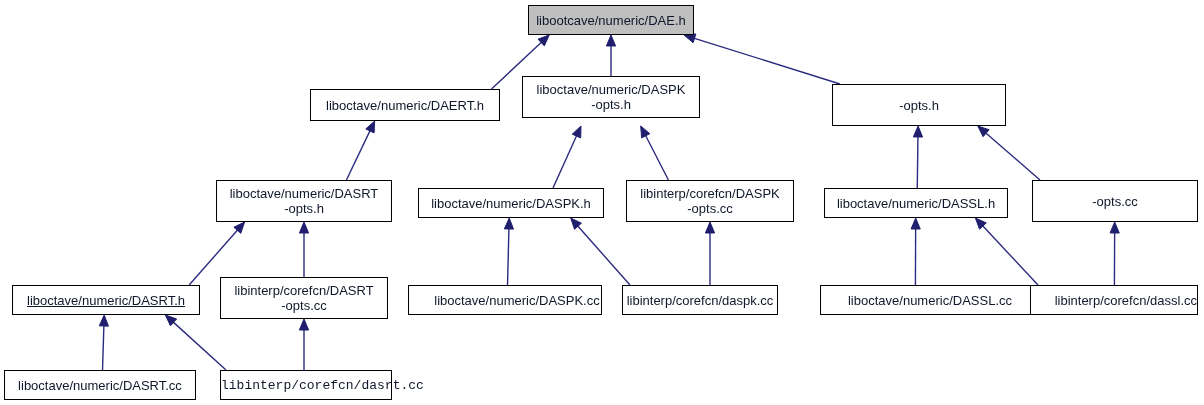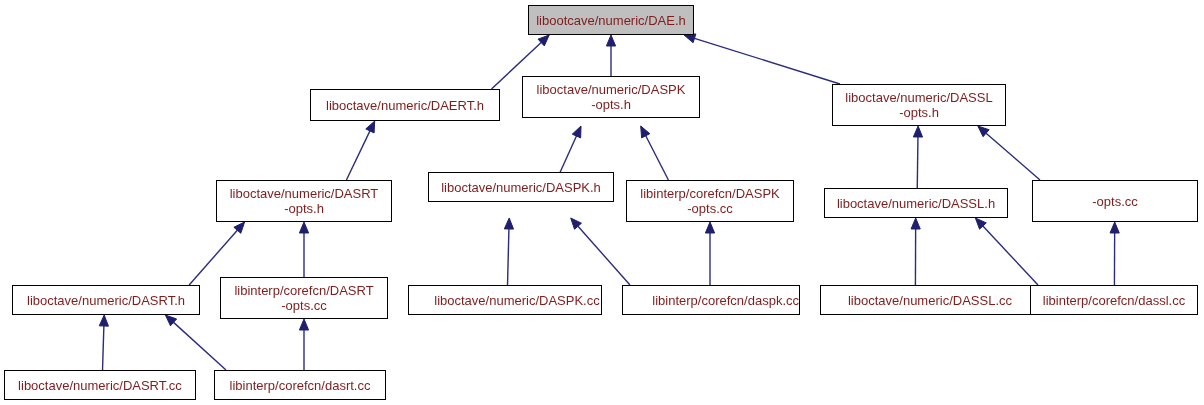--- a/index.html
+++ b/index.html
@@ -13,21 +13,21 @@
     height: 405px;
     background: #ffffff;
     font-family: "Liberation Sans", sans-serif;
     overflow: hidden;
   }
   .node {
     position: absolute;
     box-sizing: border-box;
     border: 1px solid #000000;
     background: #ffffff;
-    color: #7f1d1d;
+    color: #0f172a;
     font-size: 13px;
     line-height: 15px;
     text-align: center;
     display: flex;
     flex-direction: column;
     align-items: center;
     justify-content: center;
     white-space: pre;
     letter-spacing: 0px;
   }
@@ -137,28 +137,28 @@
       </g>
       <g>
         <line x1="1114.42" y1="285" x2="1114.6511115939572" y2="232.99989135963418"></line>
         <polygon points="1114.7,222 1119.2510661625315,233.02033560216117 1110.051157025383,232.97944711710718"></polygon>
       </g>
     </svg>
   <div id="node-layer">
       <div class="node root" style="left: 528px; top: 5px; width: 166px; height: 30px;"><span class="l1">libootcave/numeric/DAE.h</span></div>
       <div class="node" style="left: 310px; top: 89px; width: 190px; height: 32px;"><span class="l1">liboctave/numeric/DAERT.h</span></div>
       <div class="node" style="left: 522px; top: 76px; width: 178px; height: 42px;"><span class="l1">liboctave/numeric/DASPK</span><span class="l2">-opts.h</span></div>
-      <div class="node" style="left: 832px; top: 84px; width: 174px; height: 42px;"><span class="l1">liboctave/numeric/DASSL</span><span class="l2">-opts.h</span></div>
+      <div class="node" style="left: 832px; top: 84px; width: 174px; height: 42px;"><span class="l2">-opts.h</span></div>
       <div class="node" style="left: 216px; top: 180px; width: 176px; height: 42px;"><span class="l1">liboctave/numeric/DASRT</span><span class="l2">-opts.h</span></div>
-      <div class="node" style="left: 418px; top: 172px; width: 186px; height: 30px; margin-left: 10px;"><span class="l1">liboctave/numeric/DASPK.h</span></div>
+      <div class="node" style="left: 418px; top: 188px; width: 186px; height: 30px;"><span class="l1">liboctave/numeric/DASPK.h</span></div>
       <div class="node" style="left: 626px; top: 180px; width: 168px; height: 42px;"><span class="l1">libinterp/corefcn/DASPK</span><span class="l2">-opts.cc</span></div>
       <div class="node" style="left: 824px; top: 188px; width: 184px; height: 30px;"><span class="l1">liboctave/numeric/DASSL.h</span></div>
       <div class="node" style="left: 1032px; top: 180px; width: 166px; height: 42px;"><span class="l2">-opts.cc</span></div>
-      <div class="node" style="left: 12px; top: 285px; width: 188px; height: 30px;"><span class="l1">liboctave/numeric/DASRT.h</span></div>
+      <div class="node" style="left: 12px; top: 285px; width: 188px; height: 30px; text-decoration: underline;"><span class="l1">liboctave/numeric/DASRT.h</span></div>
       <div class="node" style="left: 220px; top: 277px; width: 168px; height: 42px;"><span class="l1">libinterp/corefcn/DASRT</span><span class="l2">-opts.cc</span></div>
       <div class="node" style="left: 408px; top: 285px; width: 194px; height: 30px; padding-left: 24px;"><span class="l1">liboctave/numeric/DASPK.cc</span></div>
-      <div class="node" style="left: 622px; top: 285px; width: 178px; height: 30px; text-align: right;"><span class="l1">libinterp/corefcn/daspk.cc</span></div>
+      <div class="node" style="left: 622px; top: 285px; width: 156px; height: 30px;"><span class="l1">libinterp/corefcn/daspk.cc</span></div>
       <div class="node" style="left: 820px; top: 285px; width: 220px; height: 30px;"><span class="l1">liboctave/numeric/DASSL.cc</span></div>
-      <div class="node" style="left: 1030px; top: 285px; width: 168px; height: 30px;"><span class="l1">libinterp/corefcn/dassl.cc</span></div>
+      <div class="node" style="left: 1030px; top: 285px; width: 168px; height: 30px; text-align: right;"><span class="l1">libinterp/corefcn/dassl.cc</span></div>
       <div class="node" style="left: 4px; top: 370px; width: 192px; height: 30px; justify-content: center;"><span class="l1">liboctave/numeric/DASRT.cc</span></div>
-      <div class="node" style="left: 214px; top: 370px; width: 172px; height: 30px;"><span class="l1">libinterp/corefcn/dasrt.cc</span></div>
+      <div class="node" style="left: 220px; top: 370px; width: 172px; height: 30px; font-family: Liberation Mono, monospace;"><span class="l1">libinterp/corefcn/dasrt.cc</span></div>
     </div>
 </div>
 
 </body></html>

